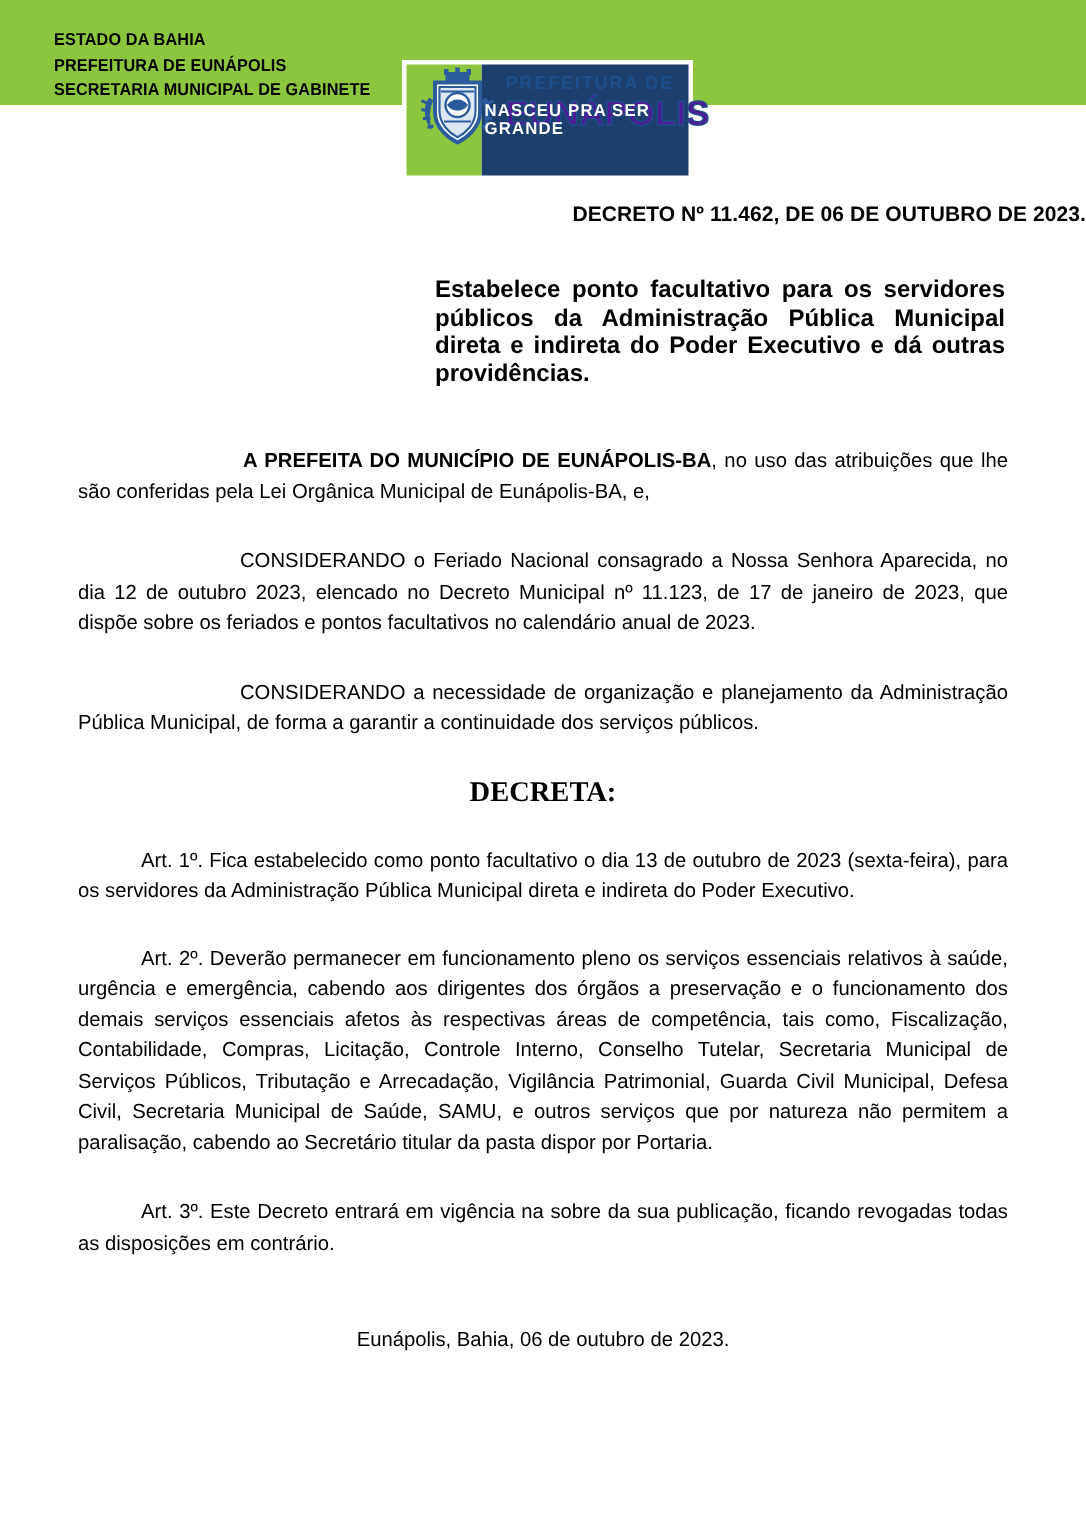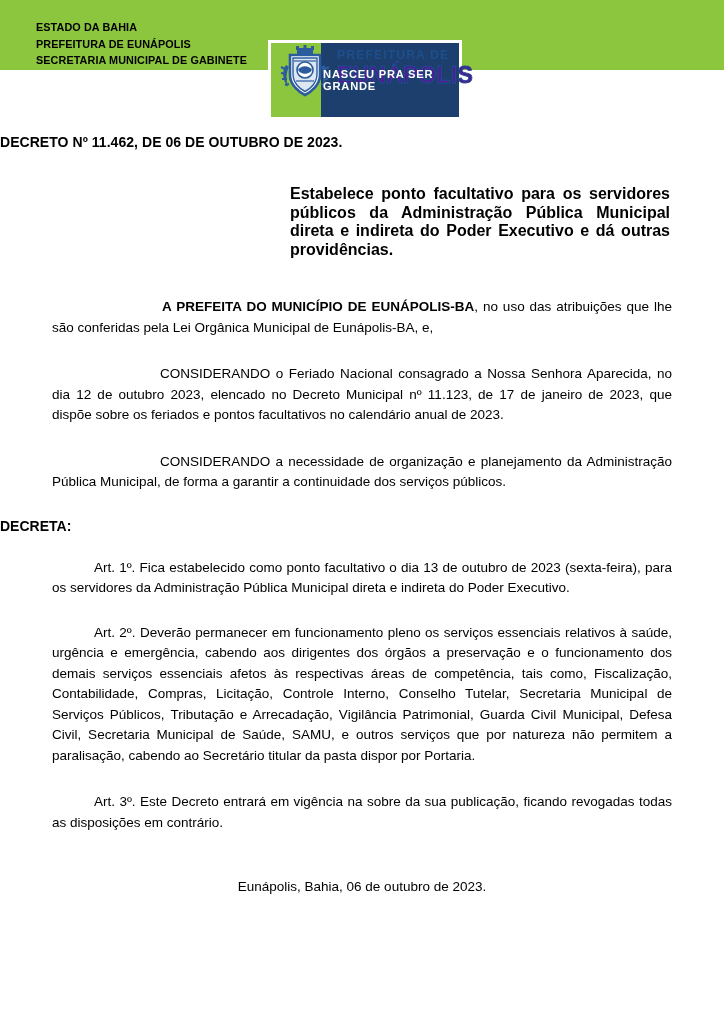--- a/index.html
+++ b/index.html
@@ -116,21 +116,21 @@
   }
 
   
   .doc {
     position: absolute;
     left: 0;
     top: 82px;
     width: 724px;
   }
   .decree-title {
-    text-align: left;
+    text-align: right;
     font-family: "Liberation Sans", sans-serif;
     font-weight: bold;
     font-size: 14px;
     margin-top: 52px;
     letter-spacing: 0.05px;
   }
   .ementa {
     width: 380px;
     margin-left: 290px;
     margin-top: 35px;
@@ -156,23 +156,24 @@
   .para.indent-med { text-indent: 108px; }
 
   .sp-preamble  { margin-top: 38px; }
   .sp-cons1     { margin-top: 26px; }
   .sp-cons2     { margin-top: 26px; }
   .sp-art1      { margin-top: 24px; }
   .sp-art2      { margin-top: 24px; }
   .sp-art3      { margin-top: 26px; }
 
   .decreta {
-    font-family: Liberation Sans, sans-serif;
-    font-weight: bold;
-    font-size: 14px;
+    text-align: center;
+    font-family: Liberation Serif, serif;
+    font-weight: bold;
+    font-size: 19px;
     margin-top: 25px;
   }
 
   .place-date {
     text-align: center;
     font-family: "Liberation Sans", sans-serif;
     font-size: 13.5px;
     margin-top: 46px;
   }
 

